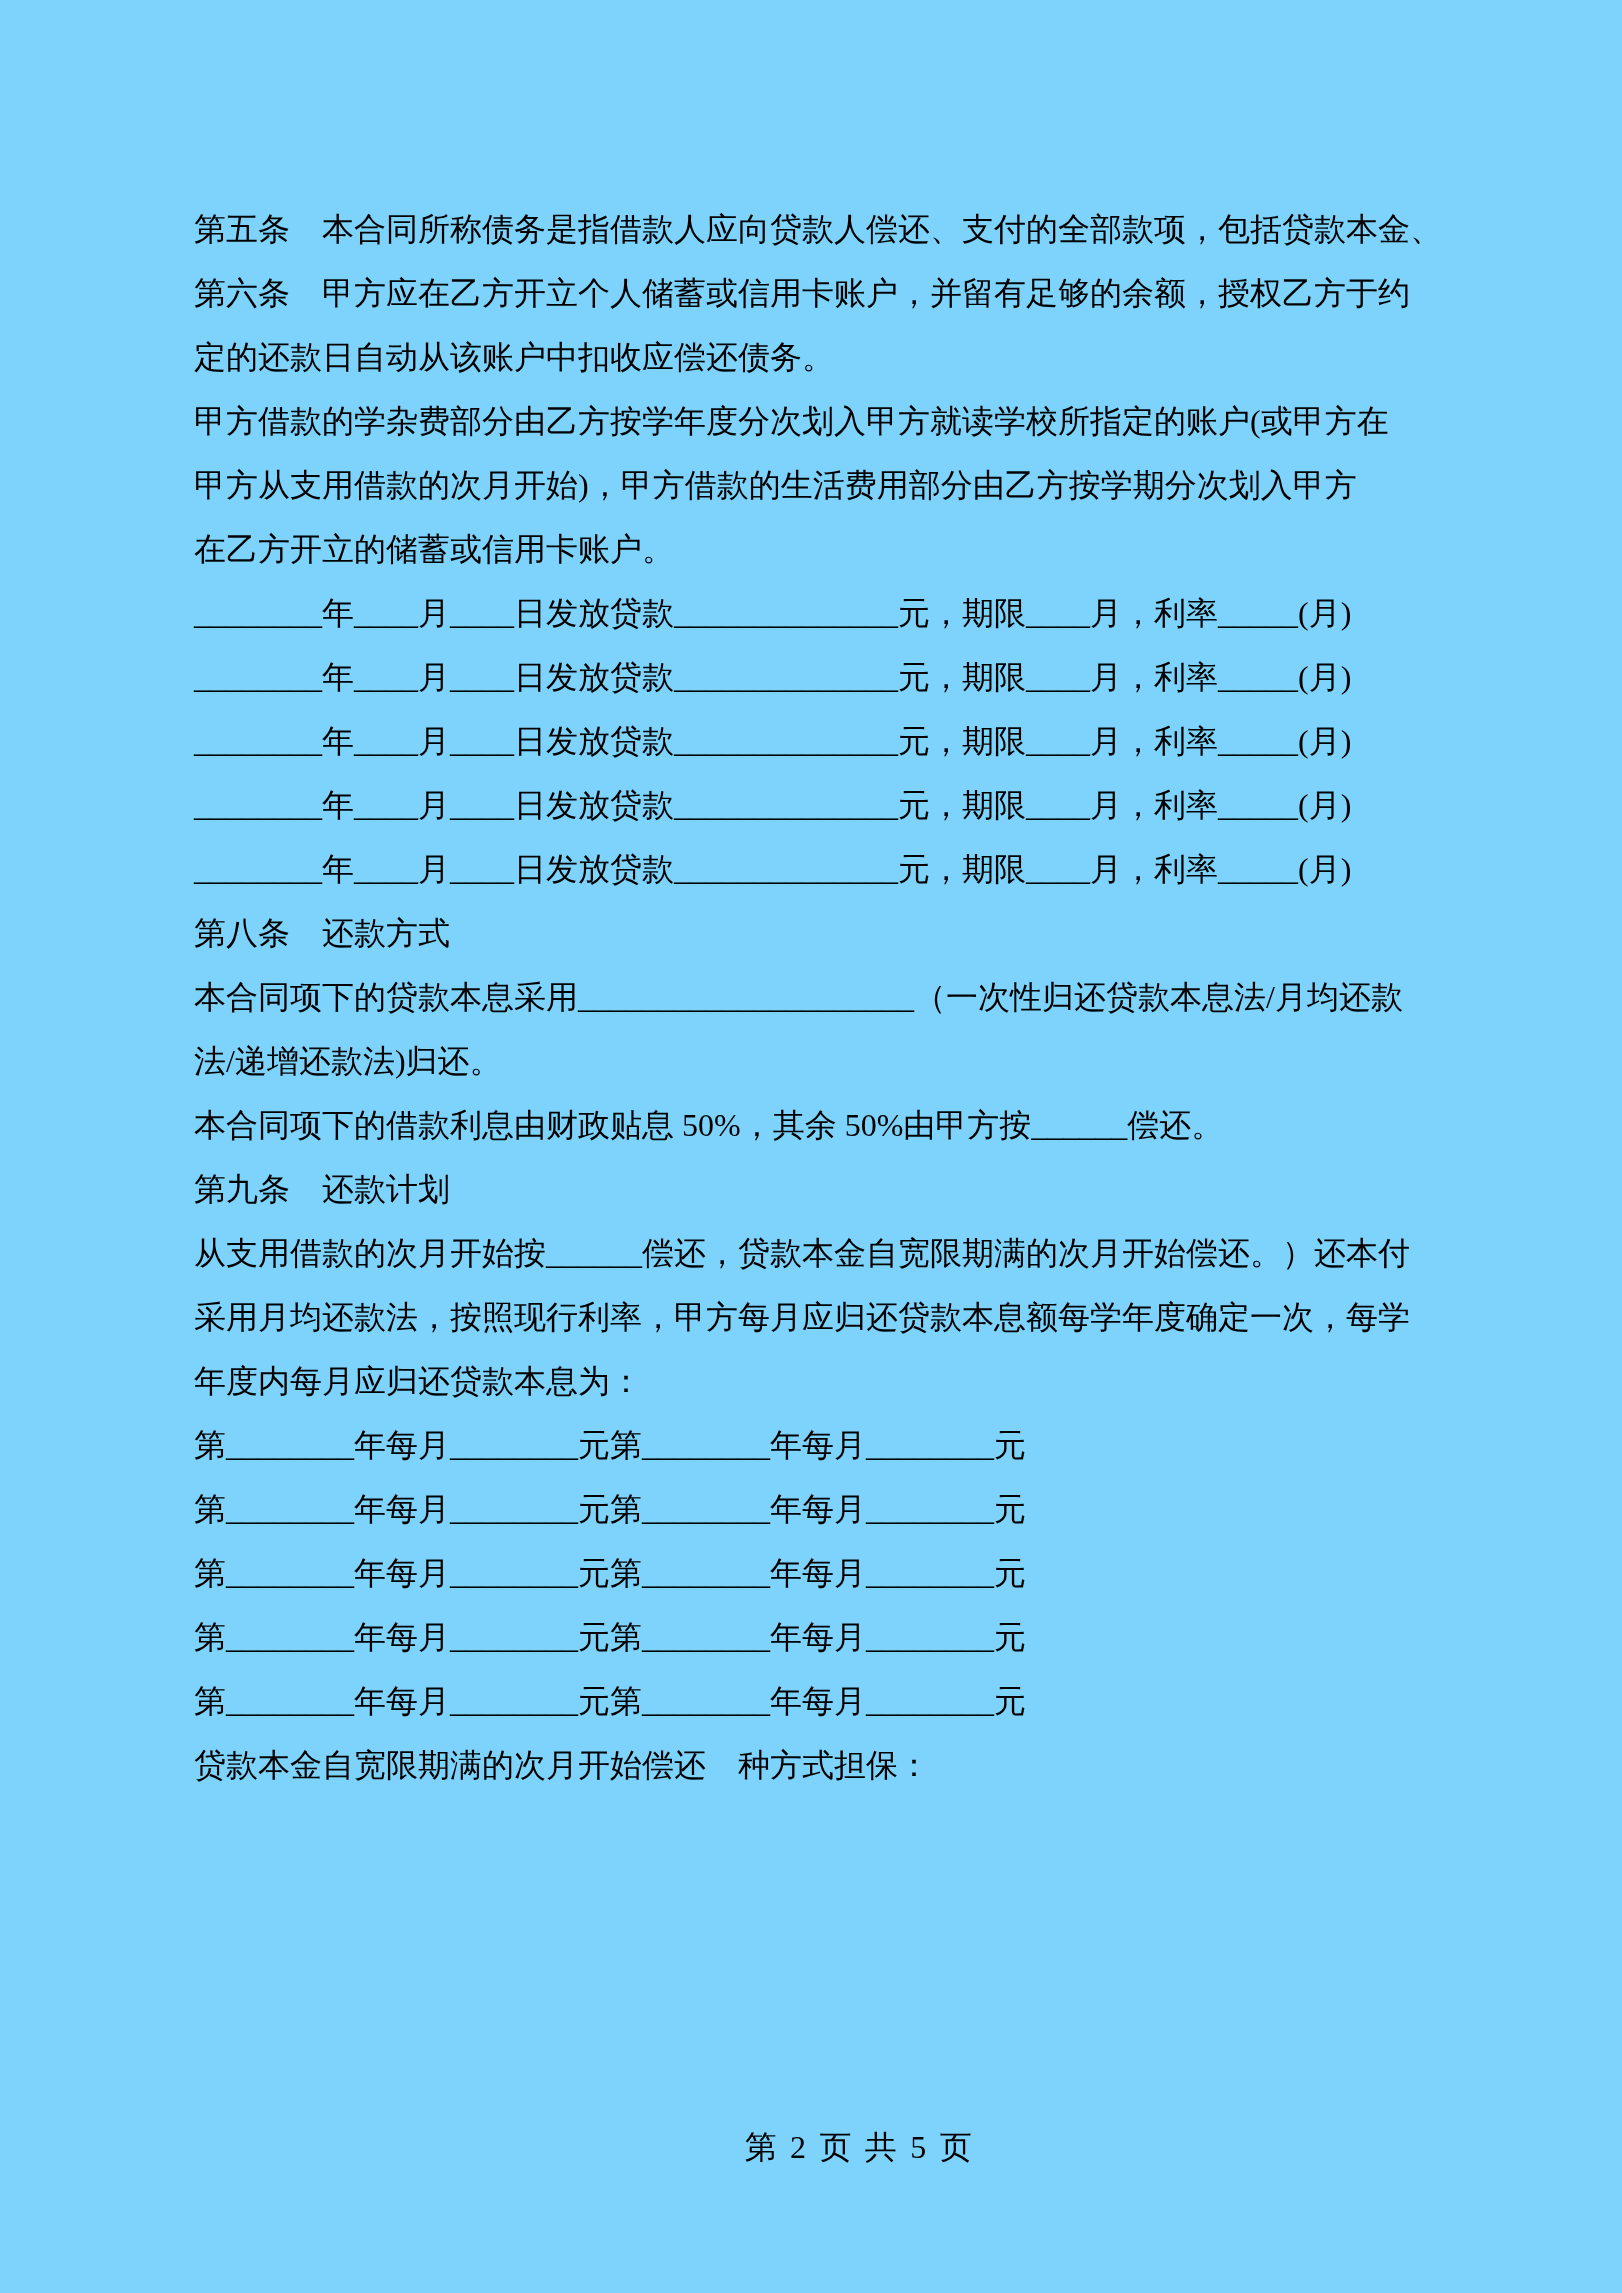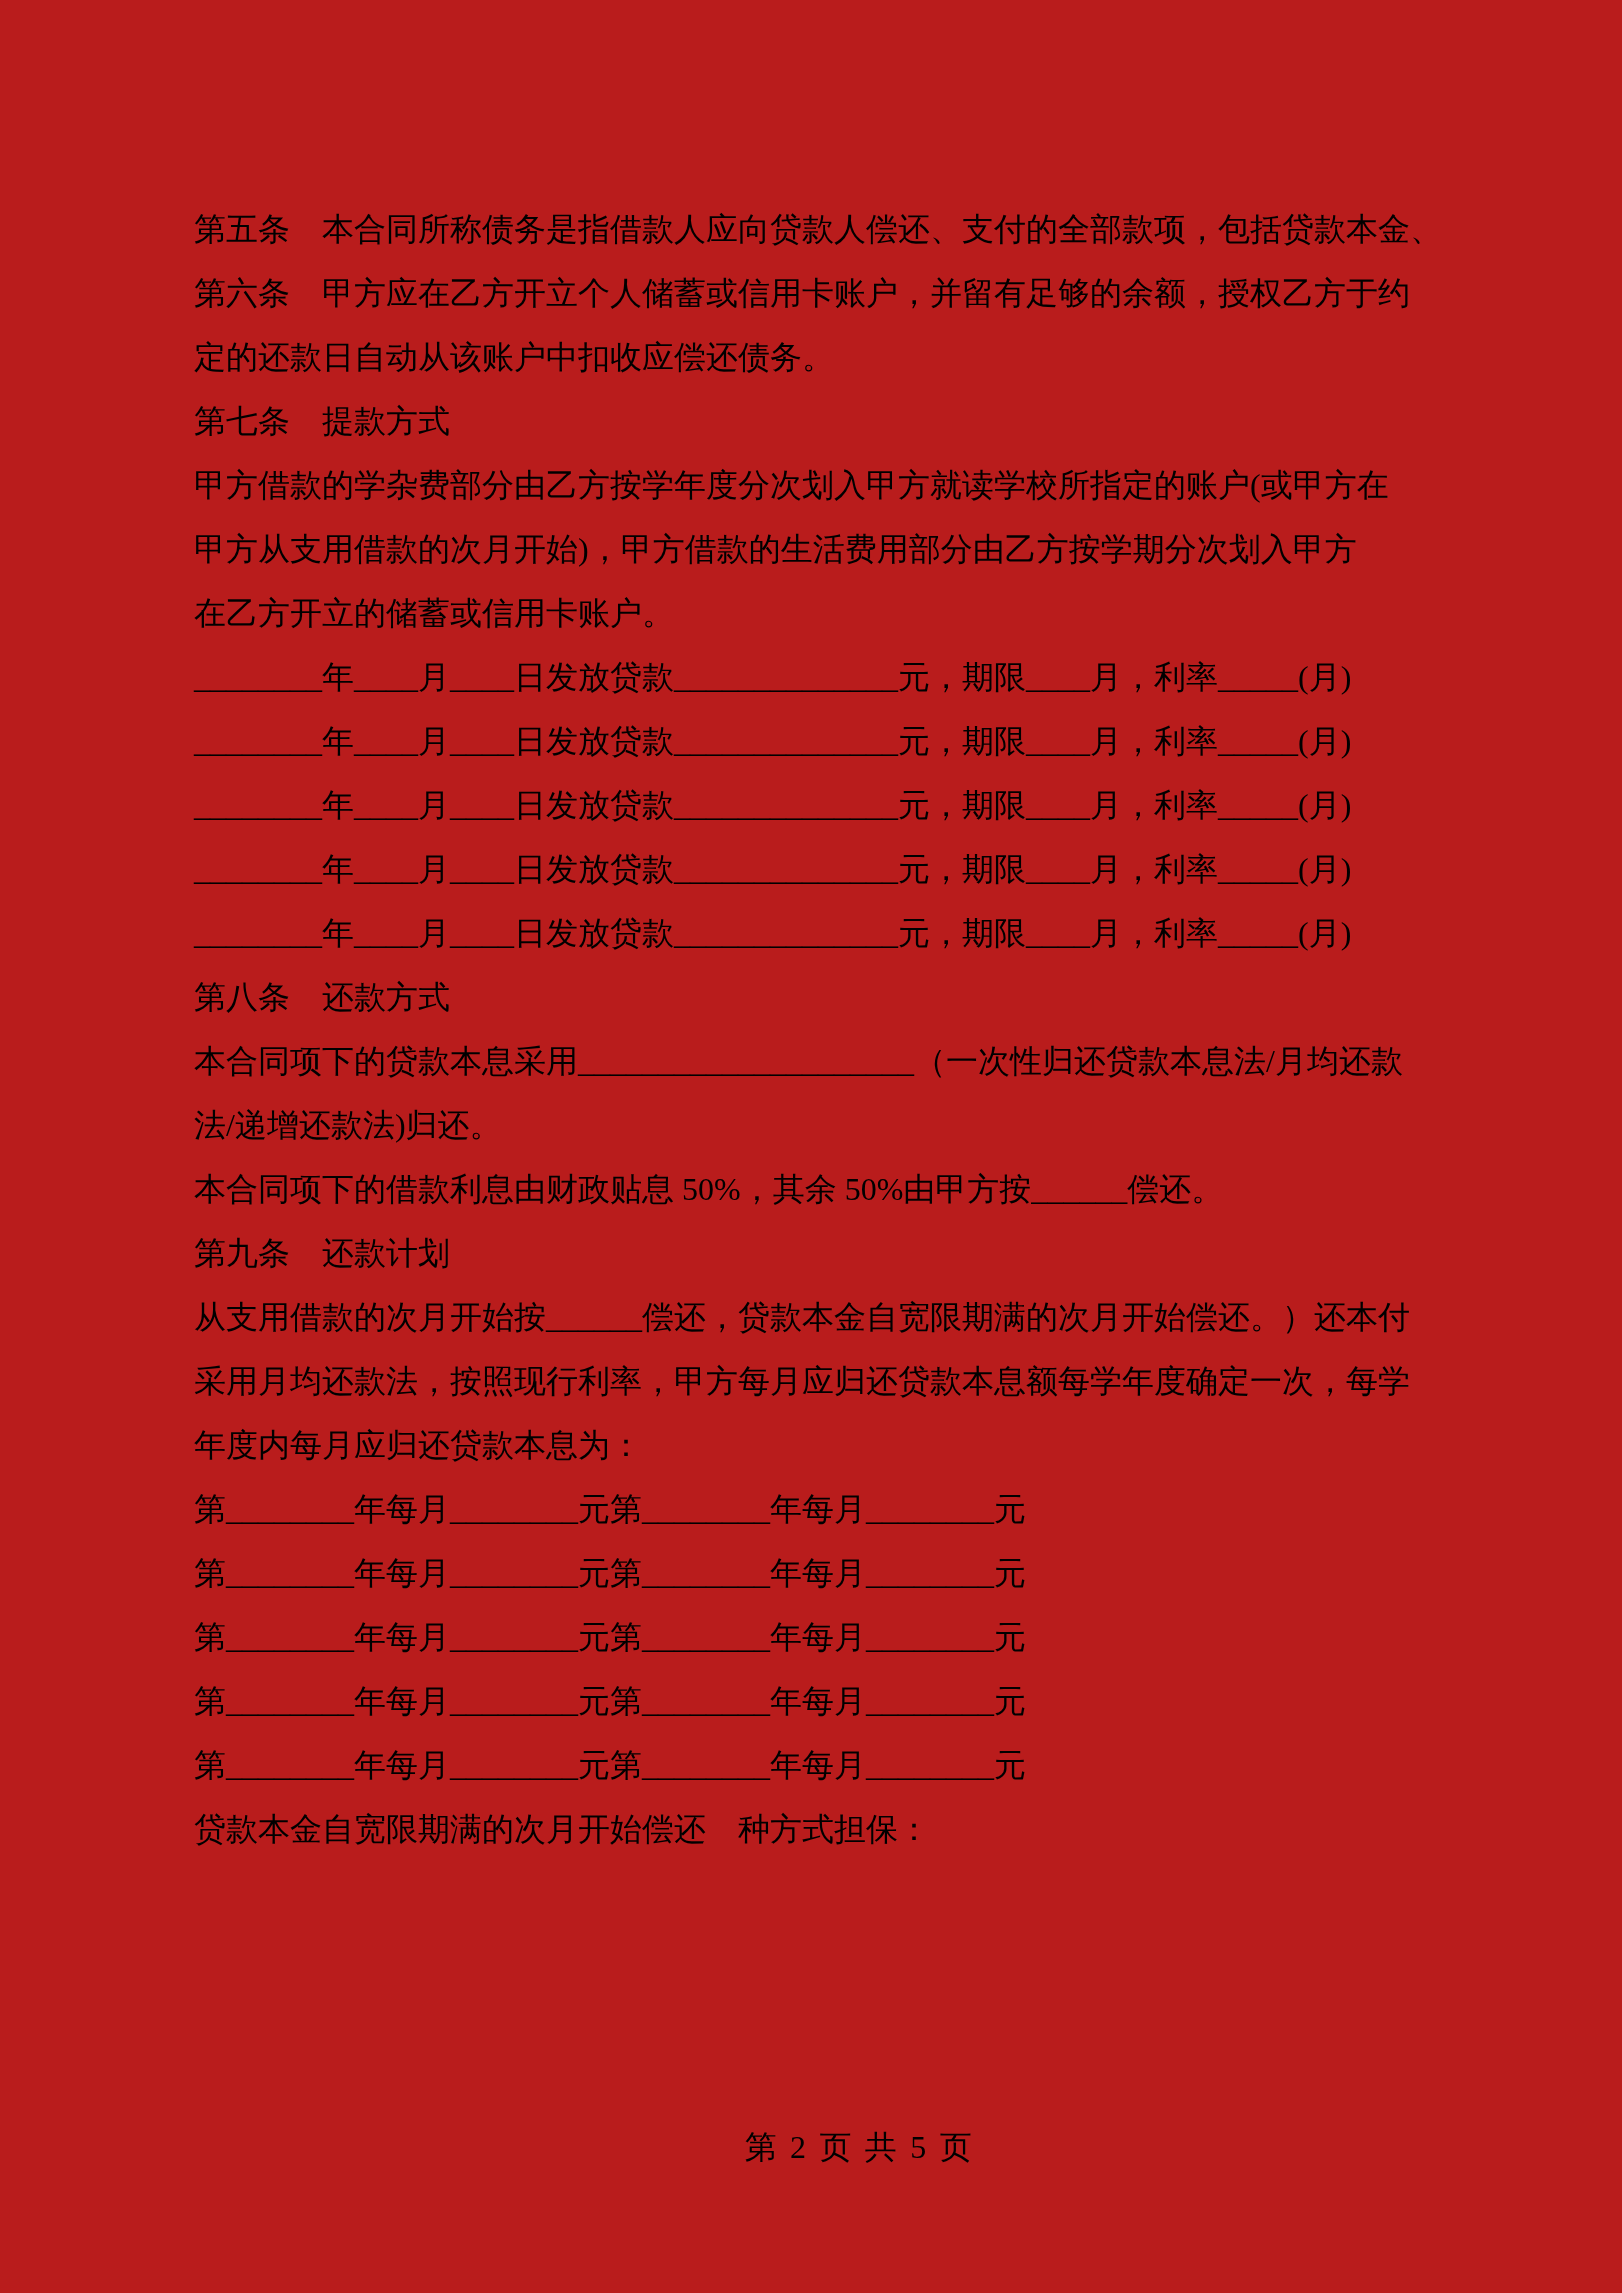--- a/index.html
+++ b/index.html
@@ -4,21 +4,21 @@
   <style>
     html, body {
       margin: 0;
       padding: 0;
       background: #ffffff;
     }
     .page {
       position: relative;
       width: 1623px;
       height: 2294px;
-      background: #b91c1c;
+      background: #7dd3fc;
       overflow: hidden;
       font-family: "Liberation Serif", "DejaVu Serif", serif;
       color: #000000;
     }
     .doc-body {
       position: absolute;
       left: 194px;
       top: 197px;
       width: 1255px;
     }
@@ -42,21 +42,20 @@
     }
   </style>
 </head>
 <body>
 
 <div class="page">
   <div class="doc-body">
     <div class="line">第五条　本合同所称债务是指借款人应向贷款人偿还、支付的全部款项，包括贷款本金、</div>
     <div class="line">第六条　甲方应在乙方开立个人储蓄或信用卡账户，并留有足够的余额，授权乙方于约</div>
     <div class="line">定的还款日自动从该账户中扣收应偿还债务。</div>
-    <div class="line">第七条　提款方式</div>
     <div class="line">甲方借款的学杂费部分由乙方按学年度分次划入甲方就读学校所指定的账户(或甲方在</div>
     <div class="line">甲方从支用借款的次月开始)，甲方借款的生活费用部分由乙方按学期分次划入甲方</div>
     <div class="line">在乙方开立的储蓄或信用卡账户。</div>
     <div class="line">________年____月____日发放贷款______________元，期限____月，利率_____(月)</div>
     <div class="line">________年____月____日发放贷款______________元，期限____月，利率_____(月)</div>
     <div class="line">________年____月____日发放贷款______________元，期限____月，利率_____(月)</div>
     <div class="line">________年____月____日发放贷款______________元，期限____月，利率_____(月)</div>
     <div class="line">________年____月____日发放贷款______________元，期限____月，利率_____(月)</div>
     <div class="line">第八条　还款方式</div>
     <div class="line">本合同项下的贷款本息采用_____________________（一次性归还贷款本息法/月均还款</div>

